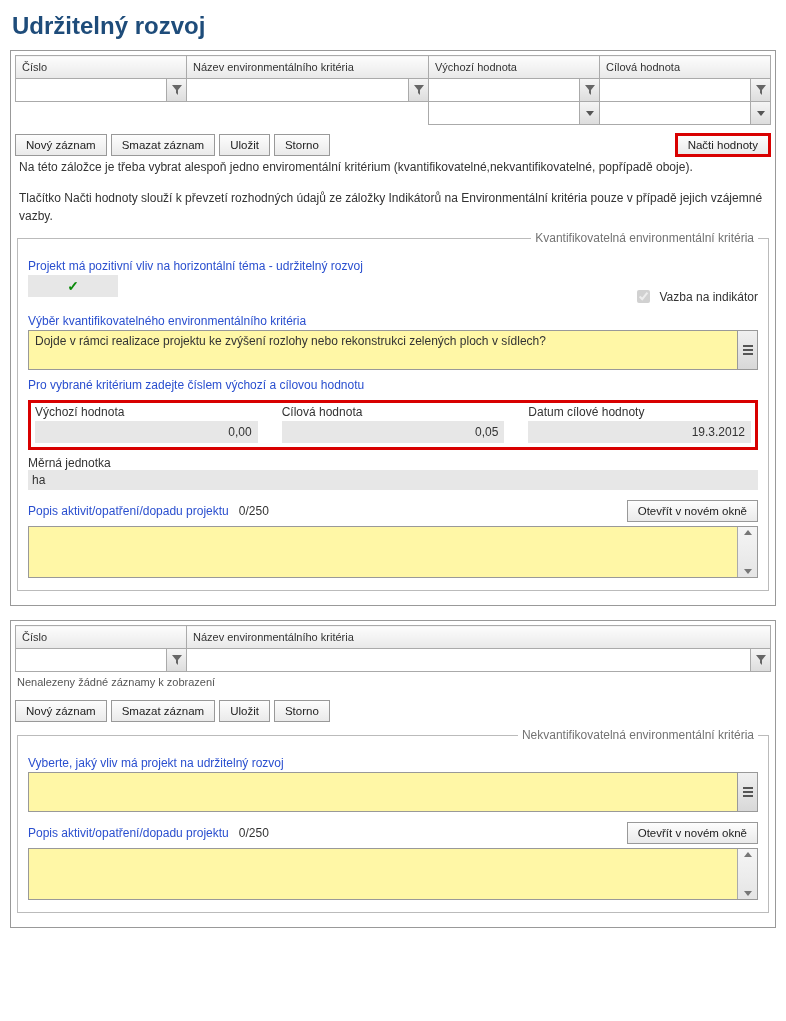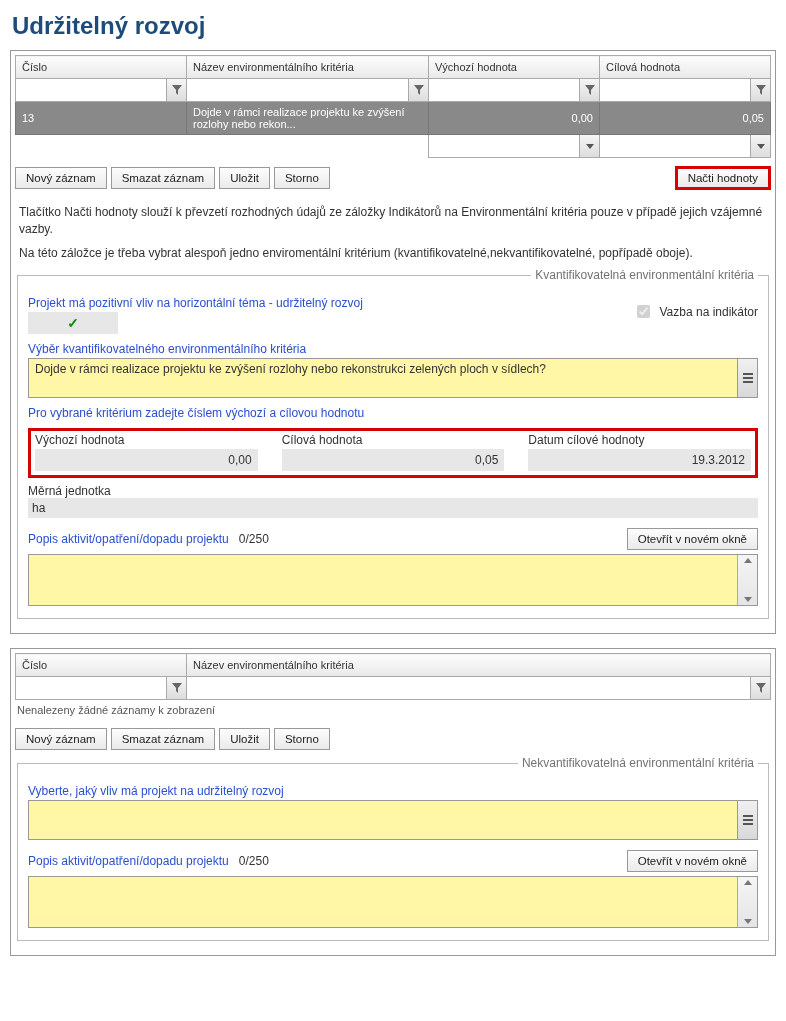--- a/index.html
+++ b/index.html
@@ -208,21 +208,21 @@
     color: #333;
     font-size: 12px;
     margin-bottom: 2px;
   }
   .two-col-top {
     display: flex;
     gap: 30px;
     align-items: flex-start;
   }
   .two-col-top .left { flex: 1; }
-  .two-col-top .right { margin-top: 12px; white-space: nowrap; }
+  .two-col-top .right { margin-top: 34px; white-space: nowrap; }
   .field-block { margin-top: 6px; }
   .ha-box {
     background: #e7e7e7;
     height: 20px;
     display:flex;
     align-items:center;
     padding:0 4px;
     color:#333;
   }
   .desc-row {
@@ -327,26 +327,20 @@
             <div class="filter-wrap">
         <input style="">
         <div class="filter-btn">
                 <svg viewBox="0 0 10 10">
                   <path d="M0 0h10L6 5v5L4 8V5z"></path>
                 </svg>
               </div>
       </div>
           </td>
     </tr>
-    <tr class="data-row">
-      <td>13</td>
-      <td>Dojde v rámci realizace projektu ke zvýšení rozlohy nebo rekon...</td>
-      <td class="num">0,00</td>
-      <td class="num">0,05</td>
-    </tr>
     <tr>
       <td style="border:none"></td>
       <td style="border:none"></td>
       <td class="inline-edit-cell">
             <div class="inline-edit-wrap">
         <input style="">
         <div class="inline-dd">
                 <div class="chev-down"></div>
               </div>
       </div>
@@ -365,22 +359,22 @@
 
   <div class="btn-row">
     <button class="btn">Nový záznam</button>
     <button class="btn">Smazat záznam</button>
     <button class="btn">Uložit</button>
     <button class="btn">Storno</button>
     <div class="spacer"></div>
     <button class="btn highlight">Načti hodnoty</button>
   </div>
 
+  <div class="info-text" style="margin-top:2px">Na této záložce je třeba vybrat alespoň jedno enviromentální kritérium (kvantifikovatelné,nekvantifikovatelné, popřípadě oboje).</div>
   <div class="info-text">Tlačítko Načti hodnoty slouží k převzetí rozhodných údajů ze záložky Indikátorů na Environmentální kritéria pouze v případě jejich vzájemné vazby.</div>
-  <div class="info-text" style="margin-top:2px">Na této záložce je třeba vybrat alespoň jedno enviromentální kritérium (kvantifikovatelné,nekvantifikovatelné, popřípadě oboje).</div>
 
   <fieldset>
     <legend>Kvantifikovatelná environmentální kritéria</legend>
 
     <div class="two-col-top">
       <div class="left">
         <div class="label-line">Projekt má pozitivní vliv na horizontální téma - udržitelný rozvoj</div>
         <div class="grey-box short-box center">
           <span class="check-mark">✓</span>
         </div>

